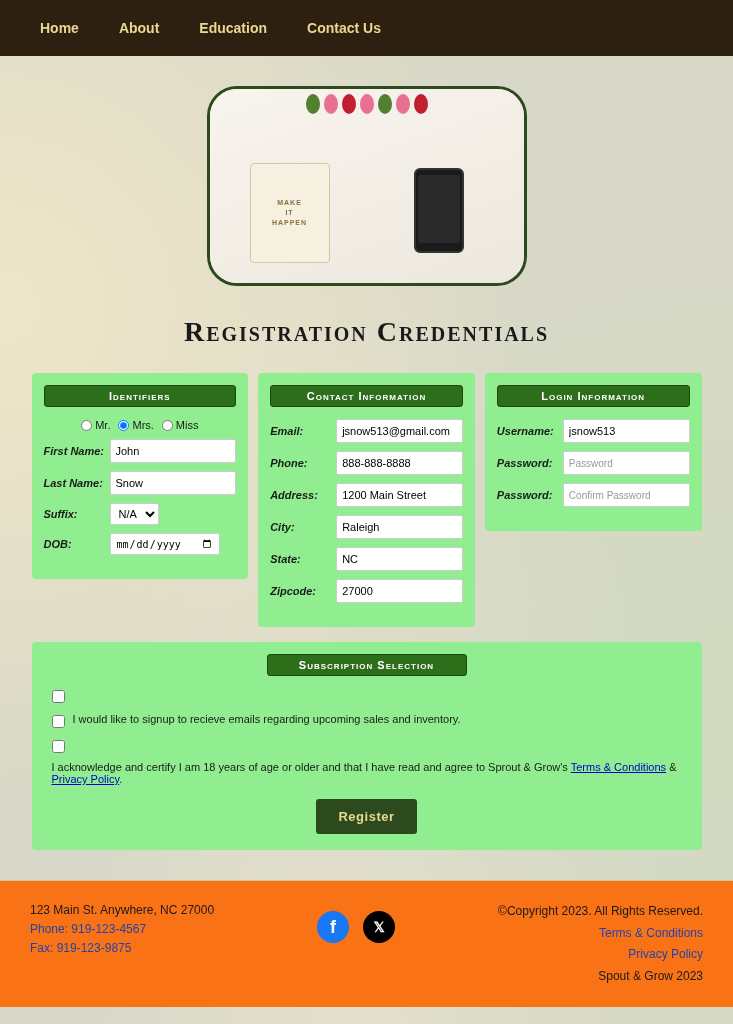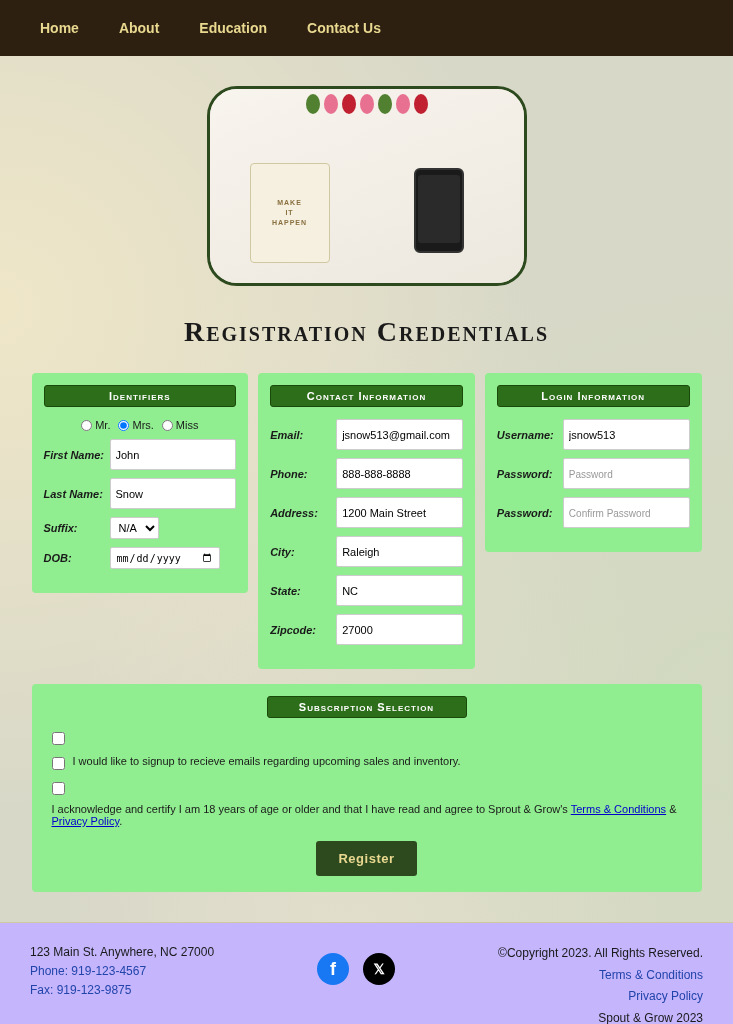--- a/index.html
+++ b/index.html
@@ -185,21 +185,21 @@
       min-width: 60px;
       font-style: italic;
     }
 
     .form-input {
       border: 1px solid #ccc;
       background: #fff;
       padding: 3px 5px;
       font-size: 11px;
       border-radius: 2px;
-      height: 31px;
+      height: 24px;
       width: 100%;
     }
     .form-input::placeholder { color: #999; font-size: 10px; }
 
     
     .radio-group {
       display: flex;
       gap: 8px;
       align-items: center;
       margin-bottom: 8px;
@@ -290,21 +290,21 @@
       padding: 10px 22px;
       font-size: 13px;
       font-weight: bold;
       border-radius: 3px;
       cursor: pointer;
       letter-spacing: 0.5px;
     }
 
     
     footer {
-      background: #c4b5fd;
+      background: #f97316;
       padding: 20px 30px;
       display: flex;
       justify-content: space-between;
       align-items: flex-start;
       margin-top: 30px;
       border-top: 1px solid #d0c8a0;
     }
     .footer-left {
       font-size: 12px;
       color: #1a1a1a;

